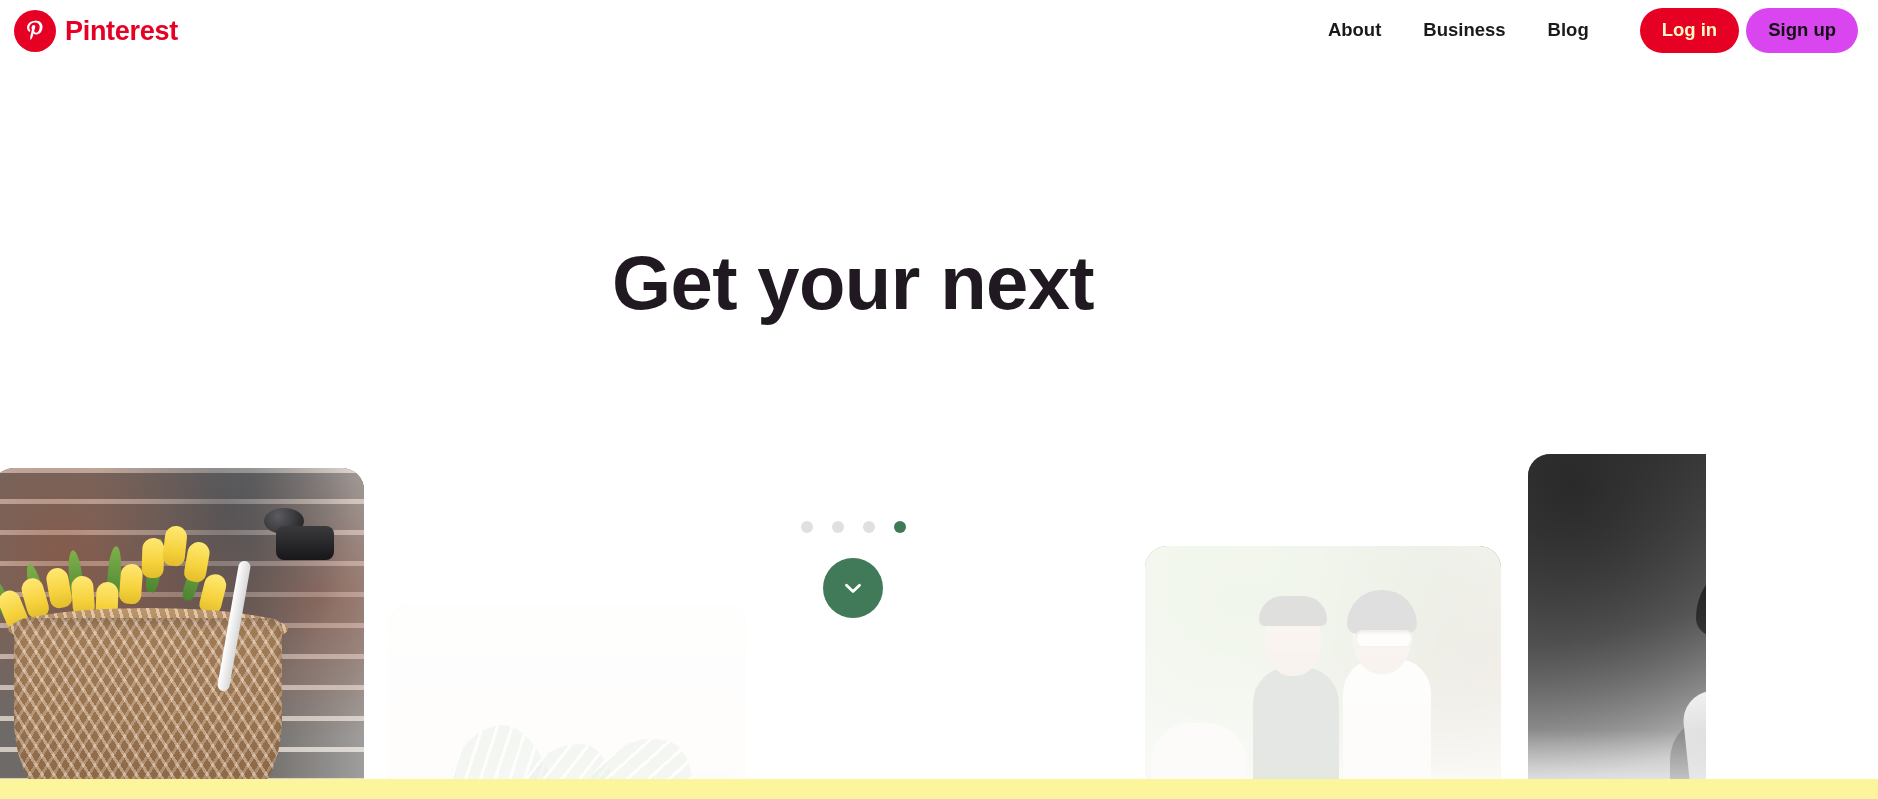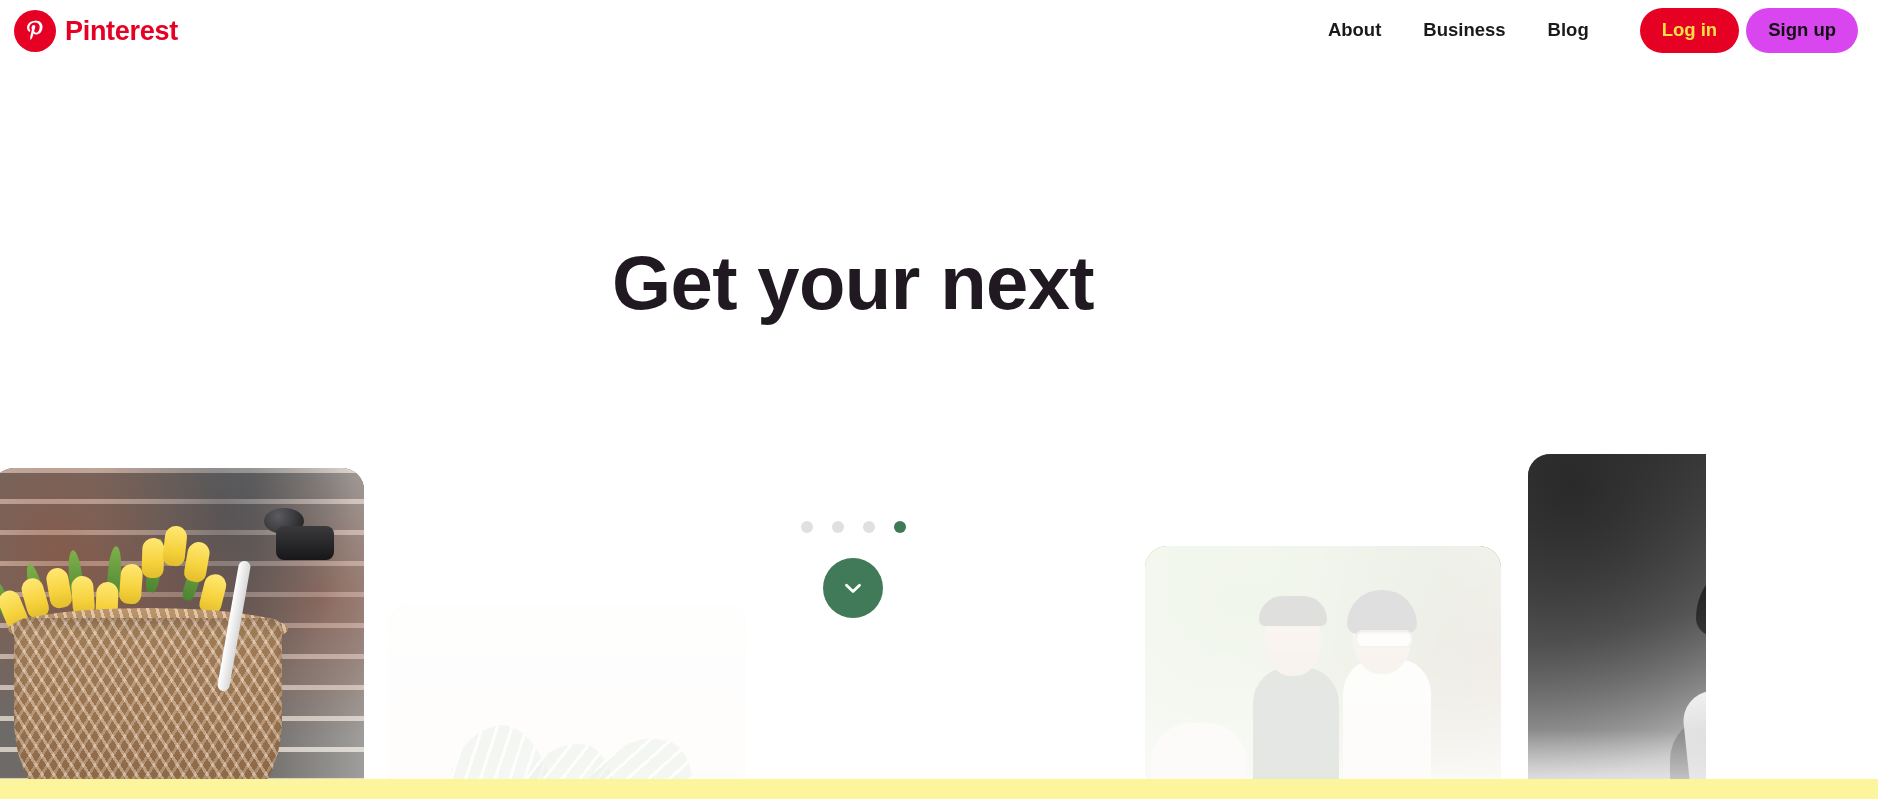--- a/index.html
+++ b/index.html
@@ -85,21 +85,21 @@
     border: none;
     border-radius: 24px;
     padding: 13px 22px;
     line-height: 1;
     cursor: pointer;
     white-space: nowrap;
     font-family: "Liberation Sans", sans-serif;
   }
   .btn-login {
     background: #e60023;
-    color: #fde047;
+    color: #fef9c3;
     margin-left: 30px;
   }
   .btn-signup {
     background: #d946ef;
     color: #111111;
     margin-left: 7px;
     margin-right: 6px;
   }
 
   

